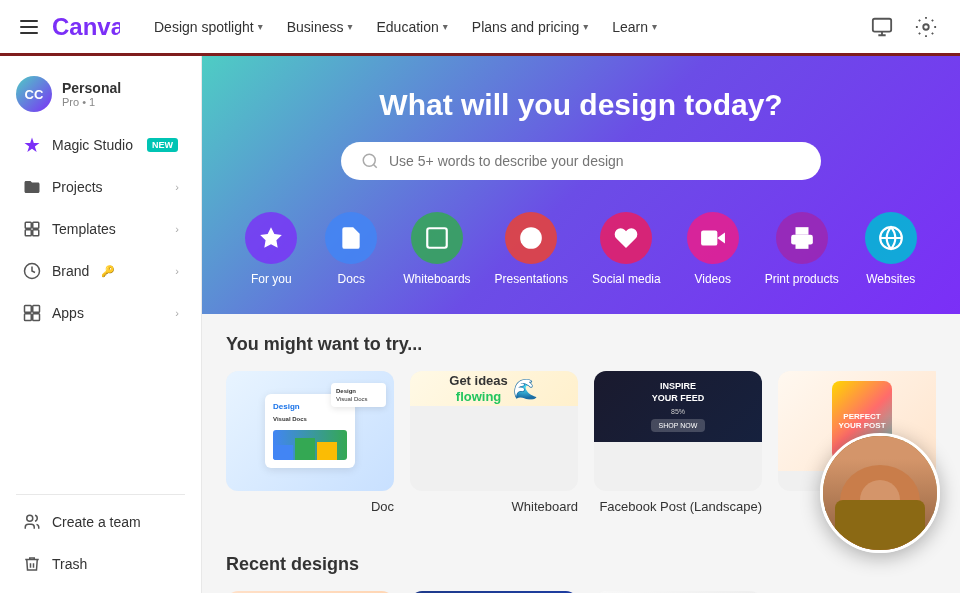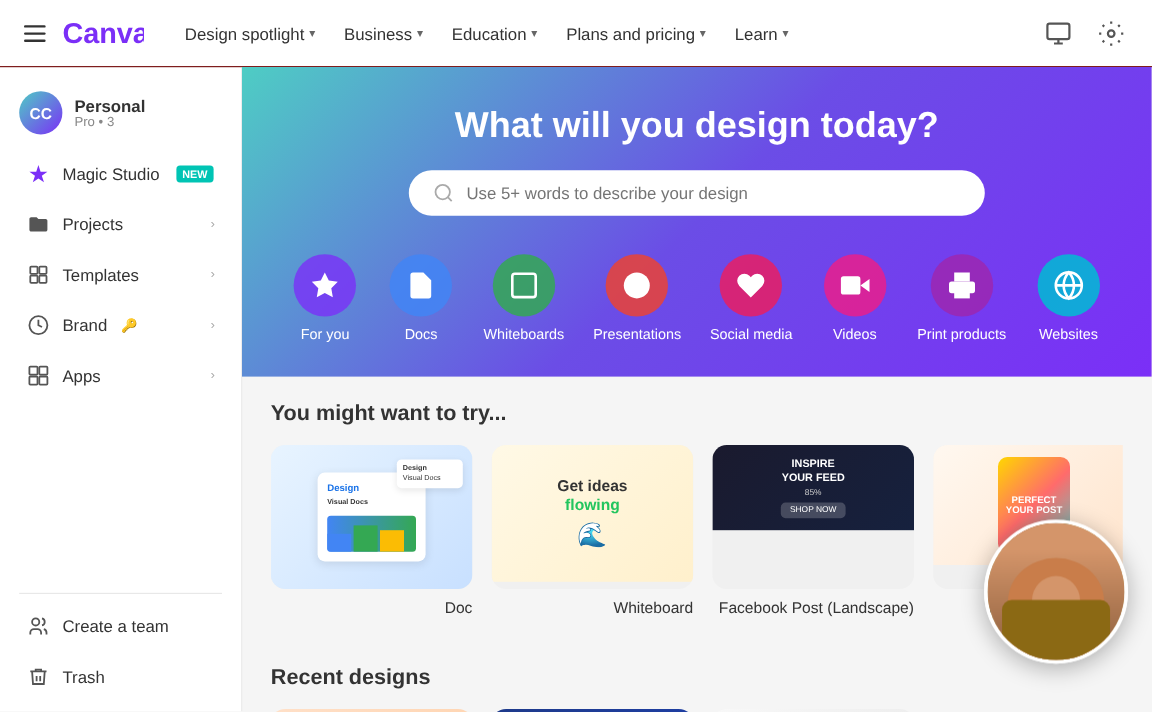--- a/index.html
+++ b/index.html
@@ -5,21 +5,21 @@
     * { margin: 0; padding: 0; box-sizing: border-box; }
     body { font-family: -apple-system, BlinkMacSystemFont, 'Segoe UI', sans-serif; width: 960px; height: 593px; overflow: hidden; background: #f5f5f5; display: flex; flex-direction: column; }
 
     
     .top-nav {
       height: 56px;
       background: #fff;
       display: flex;
       align-items: center;
       padding: 0 16px;
-      border-bottom: 1px solid #7f1d1d;
+      border-bottom: 3px solid #7f1d1d;
       gap: 8px;
       flex-shrink: 0;
       z-index: 10;
     }
     .hamburger { cursor: pointer; display: flex; flex-direction: column; gap: 4px; padding: 4px; }
     .hamburger span { width: 18px; height: 2px; background: #333; border-radius: 2px; display: block; }
     .logo { display: flex; align-items: center; margin-right: 16px; }
     .nav-links { display: flex; align-items: center; gap: 4px; flex: 1; }
     .nav-item { padding: 6px 10px; font-size: 14px; color: #333; cursor: pointer; border-radius: 6px; display: flex; align-items: center; gap: 4px; white-space: nowrap; }
     .nav-chevron { font-size: 10px; color: #666; }
@@ -185,21 +185,21 @@
 <div class="main-layout">
 
   <aside class="sidebar">
     <div class="sidebar-user">
       <div class="avatar">
         <span>CC</span>
       </div>
       <div class="user-info">
         <span class="user-name">Personal</span>
         <span class="user-plan">
-          <span>Pro • 3</span>
+          <span>Pro • 1</span>
         </span>
       </div>
     </div>
 
 
     <div class="sidebar-item">
       <span class="item-icon">
         <svg width="18" height="18" viewBox="0 0 24 24" fill="#7b2ff7">
             <path d="M12 2l2.4 7.4H22l-6.2 4.5 2.4 7.4L12 17l-6.2 4.3 2.4-7.4L2 9.4h7.6z"></path>
           </svg>
@@ -388,21 +388,21 @@
                 <div style="font-weight:700; margin-bottom:2px;">Design</div>
                 <div>Visual Docs</div>
               </div>
             </div>
           </div>
           <div class="card-label">Doc</div>
         </div>
 
         <div class="design-card">
           <div class="card-thumb-wrap">
-            <div class="wb-thumb" style="padding: 26px; flex-direction: column; gap: 6px;">
+            <div class="wb-thumb" style="padding: 2px; flex-direction: row; gap: 6px;">
               <div style="font-size:13px; font-weight:800; color:#333; line-height:1.2; text-align:center;">Get ideas<br><span style="color:#22c55e;">flowing</span></div>
               <div style="font-size:20px;">🌊</div>
             </div>
           </div>
           <div class="card-label">Whiteboard</div>
         </div>
 
         <div class="design-card">
           <div class="card-thumb-wrap">
             <div class="fb-thumb" style="padding: 10px; flex-direction: column; gap: 4px;">

